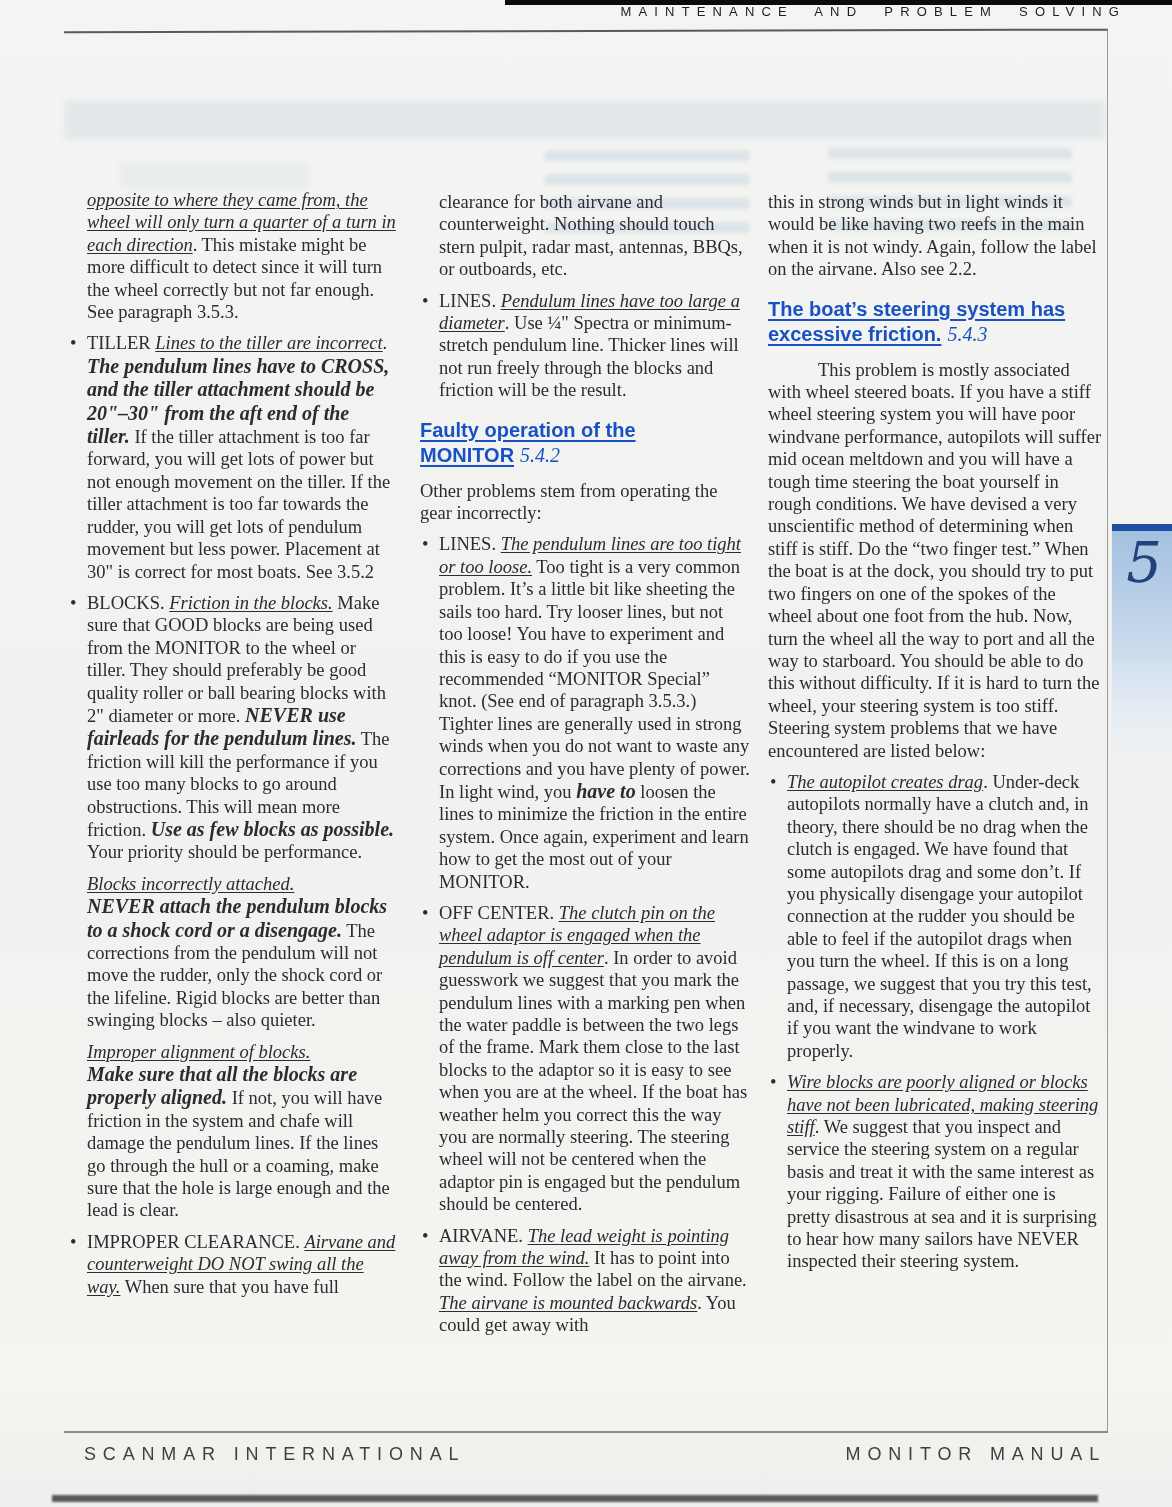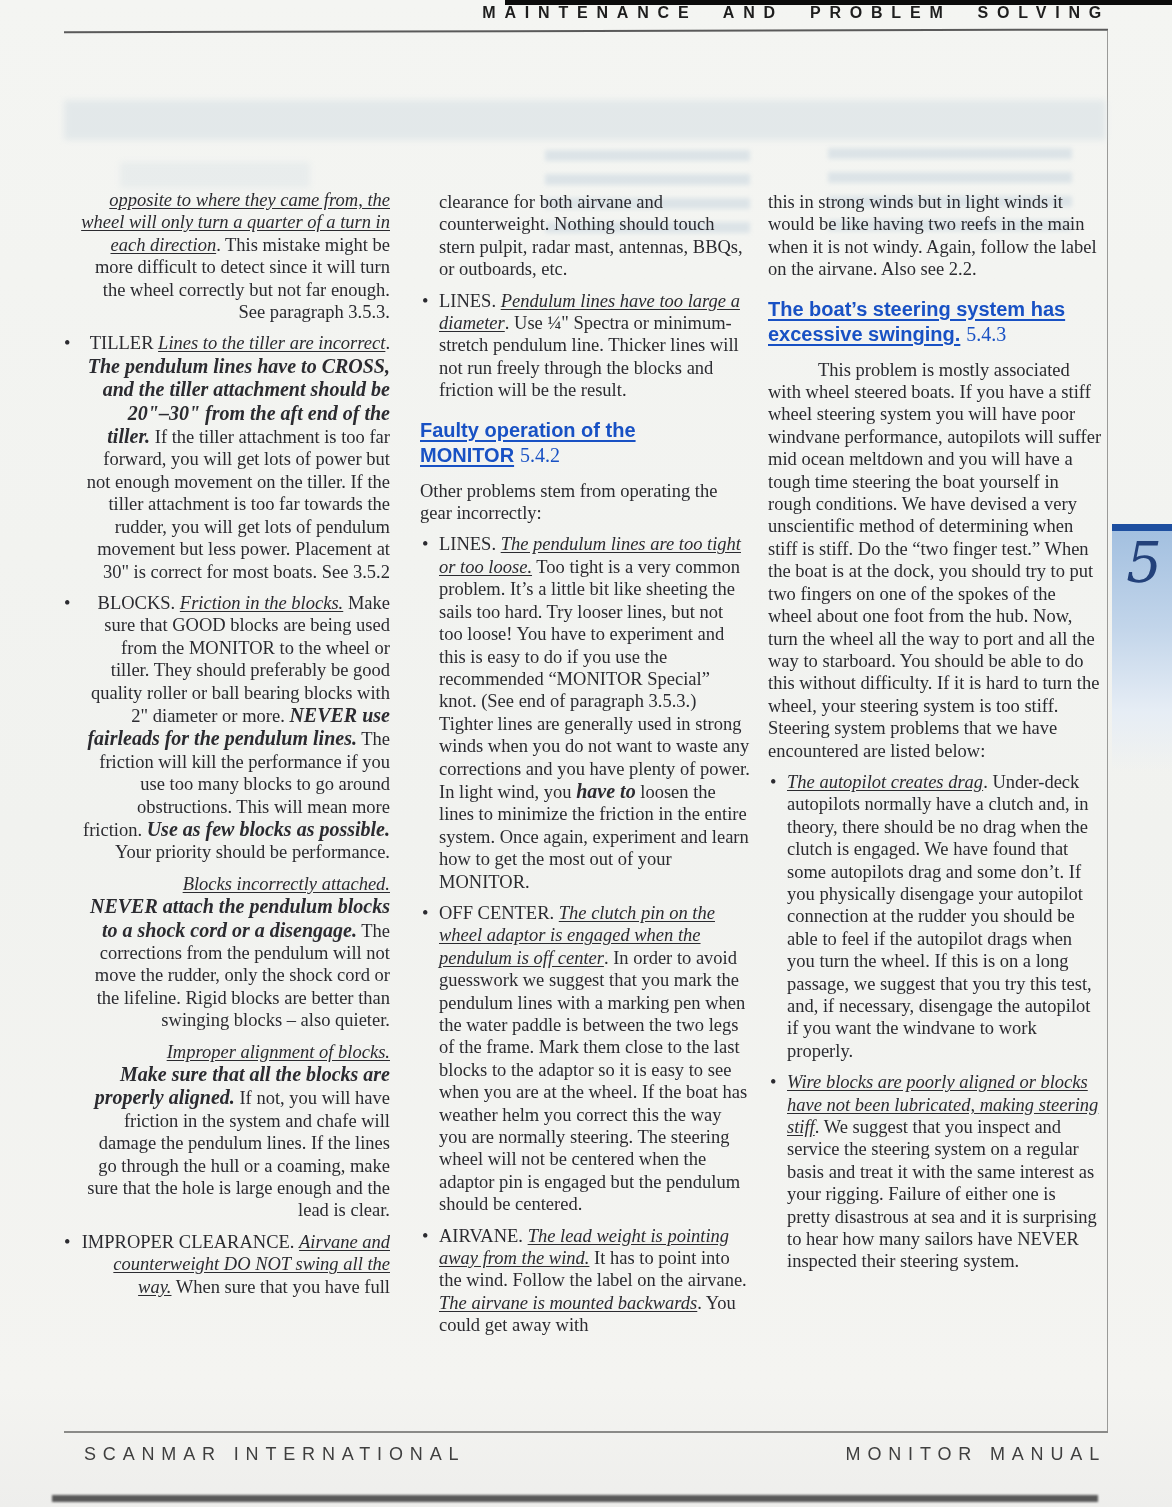--- a/index.html
+++ b/index.html
@@ -12,59 +12,59 @@
   }
   .page{
     position:absolute;inset:0;
     background:linear-gradient(180deg,#f4f5f2 0%,#f1f2ef 55%,#f4f4f1 92%,#eeeeec 100%);
   }
   
   .top-edge{position:absolute;top:0;left:505px;width:667px;height:5px;background:#0c0c0c;}
   .bottom-edge{position:absolute;top:1495px;left:52px;width:1046px;height:7px;background:#585858;filter:blur(1px);}
   
   .header-title{
-    position:absolute;top:4px;right:62px;
+    position:absolute;top:4px;right:46px;
     font-family:"Liberation Sans", sans-serif;
-    font-size:16px;color:#1e1e1e;
-    letter-spacing:0.55em;word-spacing:0.8em;white-space:nowrap;font-weight:bold;
+    font-size:13px;color:#1e1e1e;
+    letter-spacing:0.55em;word-spacing:0.8em;white-space:nowrap;
   }
   .header-rule{position:absolute;top:30px;left:64px;width:1044px;height:2px;background:#5a5a5a;transform:rotate(-0.15deg);}
   .right-rule{position:absolute;top:31px;left:1107px;width:1px;height:1400px;background:#9a9a98;}
   
   .ghost{position:absolute;pointer-events:none;}
   .g1{left:64px;top:100px;width:1042px;height:40px;background:#ccd8e0;opacity:.42;filter:blur(3px);}
   .g2{left:545px;top:150px;width:205px;height:92px;opacity:.30;filter:blur(2px);
       background:repeating-linear-gradient(180deg,#a9bfd2 0 11px,transparent 11px 24px);}
   .g3{left:828px;top:148px;width:244px;height:96px;opacity:.30;filter:blur(2px);
       background:repeating-linear-gradient(180deg,#a9bfd2 0 11px,transparent 11px 24px);}
   .g4{left:120px;top:162px;width:190px;height:26px;background:#c3d2dc;opacity:.22;filter:blur(3px);}
   
   .col{
     position:absolute;top:189px;
     font-size:18.5px;line-height:22.4px;color:#2b2b30;
     text-align:left;
   }
-  .col1{left:62px;width:328px;text-align:right;}
+  .col1{left:68px;width:328px;}
   .col2{left:420px;top:191px;width:330px;}
   .col3{left:768px;top:191px;width:334px;}
   .block{margin:0 0 9px 0;position:relative;}
   .indent{padding-left:19px;}
   .first-indent{text-indent:50px;}
   .bullet{padding-left:19px;}
   .marker{position:absolute;left:2px;top:0;}
   .seg{}
   .iu{font-style:italic;text-decoration:underline;text-underline-offset:2px;}
   .bi{font-weight:bold;font-style:italic;font-size:20px;}
   .heading{
     font-family:"Liberation Sans", sans-serif;
     font-weight:bold;font-size:20px;line-height:25px;
     color:#1851c4;margin:16px 0 12px 0;
   }
   .h-text{text-decoration:underline;text-decoration-thickness:2px;text-underline-offset:3px;}
-  .h-num{font-family:"Liberation Serif", serif;font-weight:normal;font-size:20px;margin-left:6px;}
+  .h-num{font-family:"Liberation Serif", serif;font-style:italic;font-weight:normal;font-size:20px;margin-left:6px;}
   
   .chapter-tab{position:absolute;left:1112px;top:524px;width:60px;height:250px;}
   .tab-bar{position:absolute;top:0;left:0;width:60px;height:7px;background:#1e4fa0;}
   .tab-grad{position:absolute;top:7px;left:0;width:60px;height:240px;
     background:linear-gradient(180deg,#a3c0e0 0%,#c2d5ea 40%,#e6edf5 75%,rgba(244,245,242,0) 100%);}
   .tab-num{
     position:absolute;top:6px;left:8px;width:48px;
     font-family:"DejaVu Serif", serif;font-style:italic;
     font-size:56px;color:#23417a;text-align:center;
   }
@@ -105,21 +105,21 @@
       <div class="block para indent"><span class="seg">clearance for both airvane and counterweight.  Nothing should touch stern pulpit, radar mast, antennas, BBQs, or outboards, etc.</span></div>
       <div class="block bullet"><span class="marker">•</span><span class="seg">LINES. </span><span class="seg iu">Pendulum lines have too large a diameter</span><span class="seg">. Use ¼" Spectra or minimum-stretch pendulum line. Thicker lines will not run freely through the blocks and friction will be the result.</span></div>
       <div class="block heading"><span class="h-text">Faulty operation of the MONITOR</span><span class="h-num">5.4.2</span></div>
       <div class="block para"><span class="seg">Other problems stem from operating the gear incorrectly:</span></div>
       <div class="block bullet"><span class="marker">•</span><span class="seg">LINES. </span><span class="seg iu">The pendulum lines are too tight or too loose.</span><span class="seg"> Too tight is a very common problem. It’s a little bit like sheeting the sails too hard. Try looser lines, but not too loose! You have to experiment and this is easy to do if you use the recommended “MONITOR Special” knot. (See end of paragraph 3.5.3.) Tighter lines are generally used in strong winds when you do not want to waste any corrections and you have plenty of power. In light wind, you </span><span class="seg bi">have to</span><span class="seg"> loosen the lines to minimize the friction in the entire system. Once again, experiment and learn how to get the most out of your MONITOR.</span></div>
       <div class="block bullet"><span class="marker">•</span><span class="seg">OFF CENTER. </span><span class="seg iu">The clutch pin on the wheel adaptor is engaged when the pendulum is off center</span><span class="seg">. In order to avoid guesswork we suggest that you mark the pendulum lines with a marking pen when the water paddle is between the two legs of the frame. Mark them close to the last blocks to the adaptor so it is easy to see when you are at the wheel. If the boat has weather helm you correct this the way you are normally steering. The steering wheel will not be centered when the adaptor pin is engaged but the pendulum should be centered.</span></div>
       <div class="block bullet"><span class="marker">•</span><span class="seg">AIRVANE. </span><span class="seg iu">The lead weight is pointing away from the wind.</span><span class="seg">  It has to point into the wind. Follow the label on the airvane. </span><span class="seg iu">The airvane is mounted backwards</span><span class="seg">. You could get away with</span></div>
     </div>
   <div class="col col3" id="col-2">
       <div class="block para"><span class="seg">this in strong winds but in light winds it would be like having two reefs in the main when it is not windy. Again, follow the label on the airvane. Also see 2.2.</span></div>
-      <div class="block heading"><span class="h-text">The boat’s steering system has excessive swinging.</span><span class="h-num">5.4.3</span></div>
+      <div class="block heading"><span class="h-text">The boat’s steering system has excessive friction.</span><span class="h-num">5.4.3</span></div>
       <div class="block para first-indent"><span class="seg">This problem is mostly associated with wheel steered boats. If you have a stiff wheel steering system you will have poor windvane performance, autopilots will suffer mid ocean meltdown and you will have a tough time steering the boat yourself in rough conditions. We have devised a very unscientific method of determining when stiff is stiff. Do the “two finger test.” When the boat is at the dock, you should try to put two fingers on one of the spokes of the wheel about one foot from the hub. Now, turn the wheel all the way to port and all the way to starboard. You should be able to do this without difficulty. If it is hard to turn the wheel, your steering system is too stiff. Steering system problems that we have encountered are listed below:</span></div>
       <div class="block bullet"><span class="marker">•</span><span class="seg iu">The autopilot creates drag</span><span class="seg">. Under-deck autopilots normally have a clutch and, in theory, there should be no drag when the clutch is engaged. We have found that some autopilots drag and some don’t. If you physically disengage your autopilot connection at the rudder you should be able to feel if the autopilot drags when you turn the wheel. If this is on a long passage, we suggest that you try this test, and, if necessary, disengage the autopilot if you want the windvane to work properly.</span></div>
       <div class="block bullet"><span class="marker">•</span><span class="seg iu">Wire blocks are poorly aligned or blocks have not been lubricated, making steering stiff</span><span class="seg">. We suggest that you inspect and service the steering system on a regular basis and treat it with the same interest as your rigging. Failure of either one is pretty disastrous at sea and it is surprising to hear how many sailors have NEVER inspected their steering system.</span></div>
     </div>
 
   <div class="chapter-tab">
     <div class="tab-bar"></div>
     <div class="tab-grad"></div>
     <div class="tab-num">5</div>
   </div>

